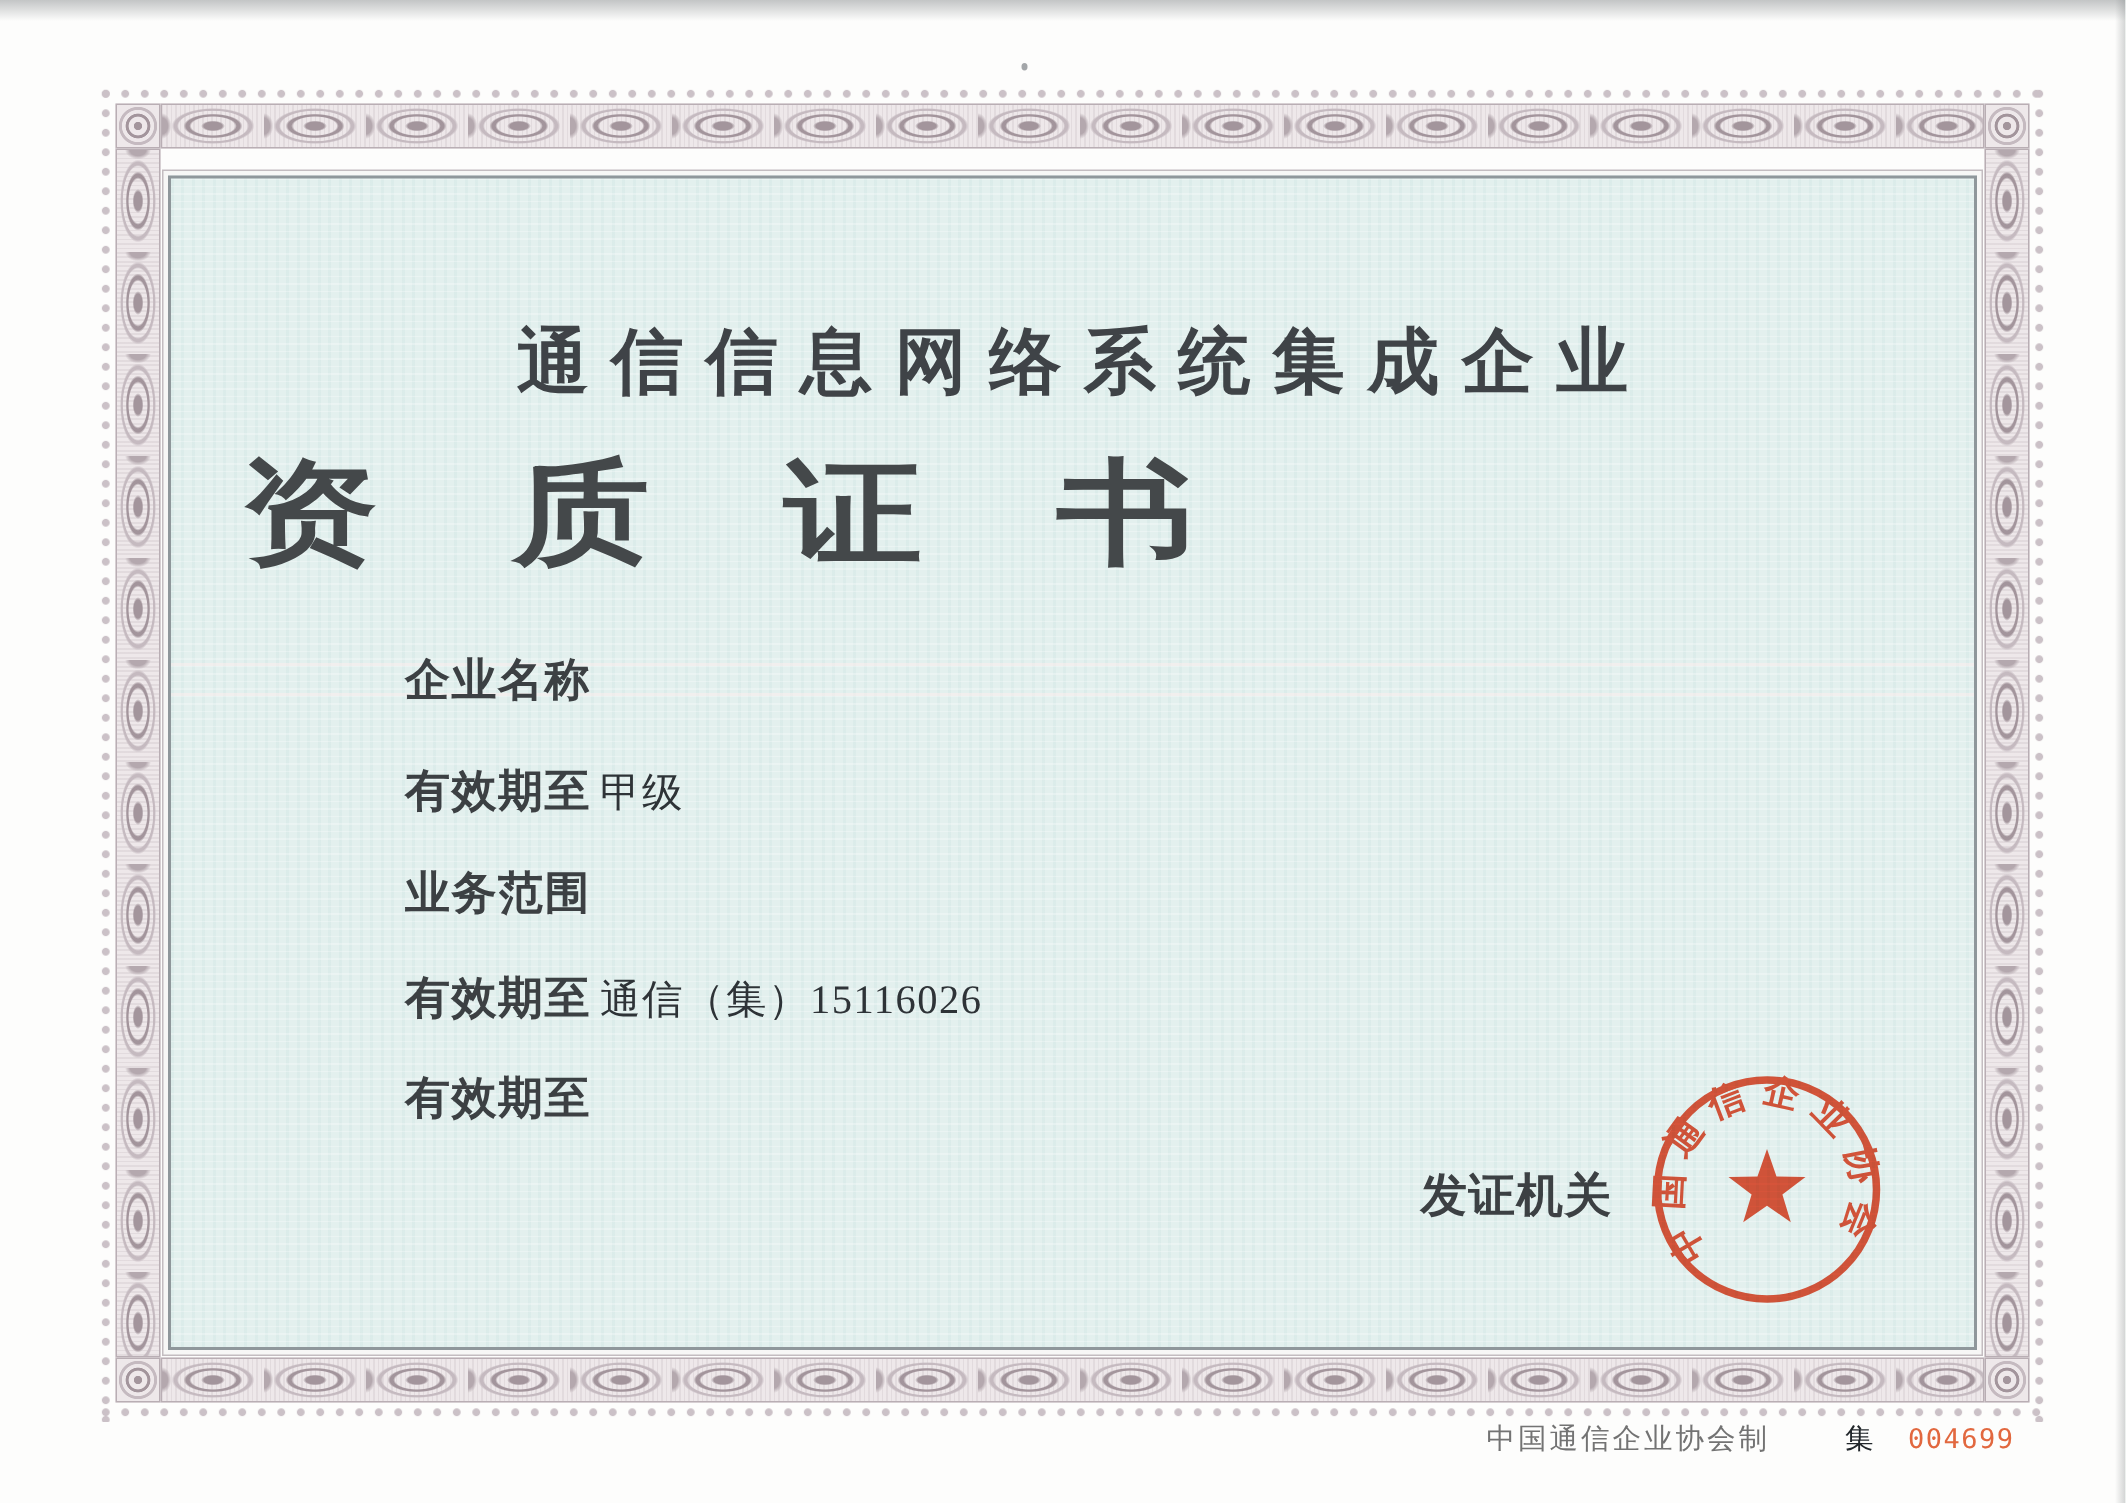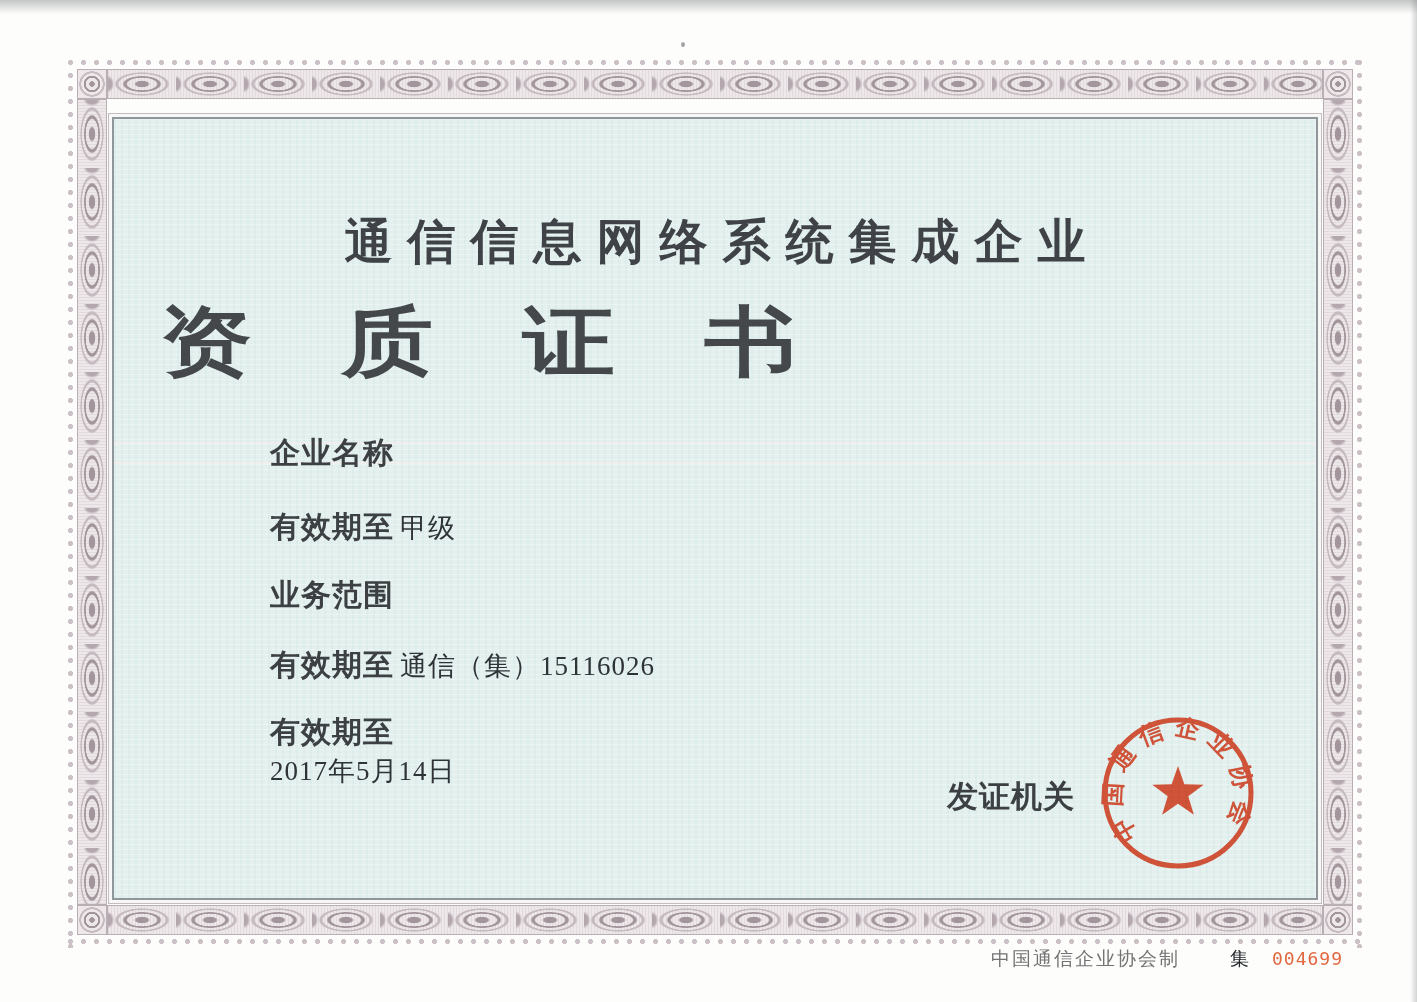--- a/index.html
+++ b/index.html
@@ -132,21 +132,20 @@
       </div>
       <div class="row r3">
         <span class="lab">业务范围</span>
       </div>
       <div class="row r4">
         <span class="lab">有效期至</span>
         <span class="val">通信（集）15116026</span>
       </div>
       <div class="row r5">
         <span class="lab">有效期至</span>
-        <span class="val">2017年5月14日</span>
       </div>
     </div>
 
     <div class="issuer">发证机关</div>
 
     <svg class="seal" viewBox="-85 -85 170 170">
       <circle cx="0" cy="0" r="73" fill="none" stroke="currentColor" stroke-width="5"></circle>
       <path id="sealArc" d="M -38.9 41.7 A 57 57 0 1 1 38.9 41.7" fill="none"></path>
       <text font-size="24" letter-spacing="9" fill="currentColor">
         <textPath href="#sealArc">中国通信企业协会</textPath>

